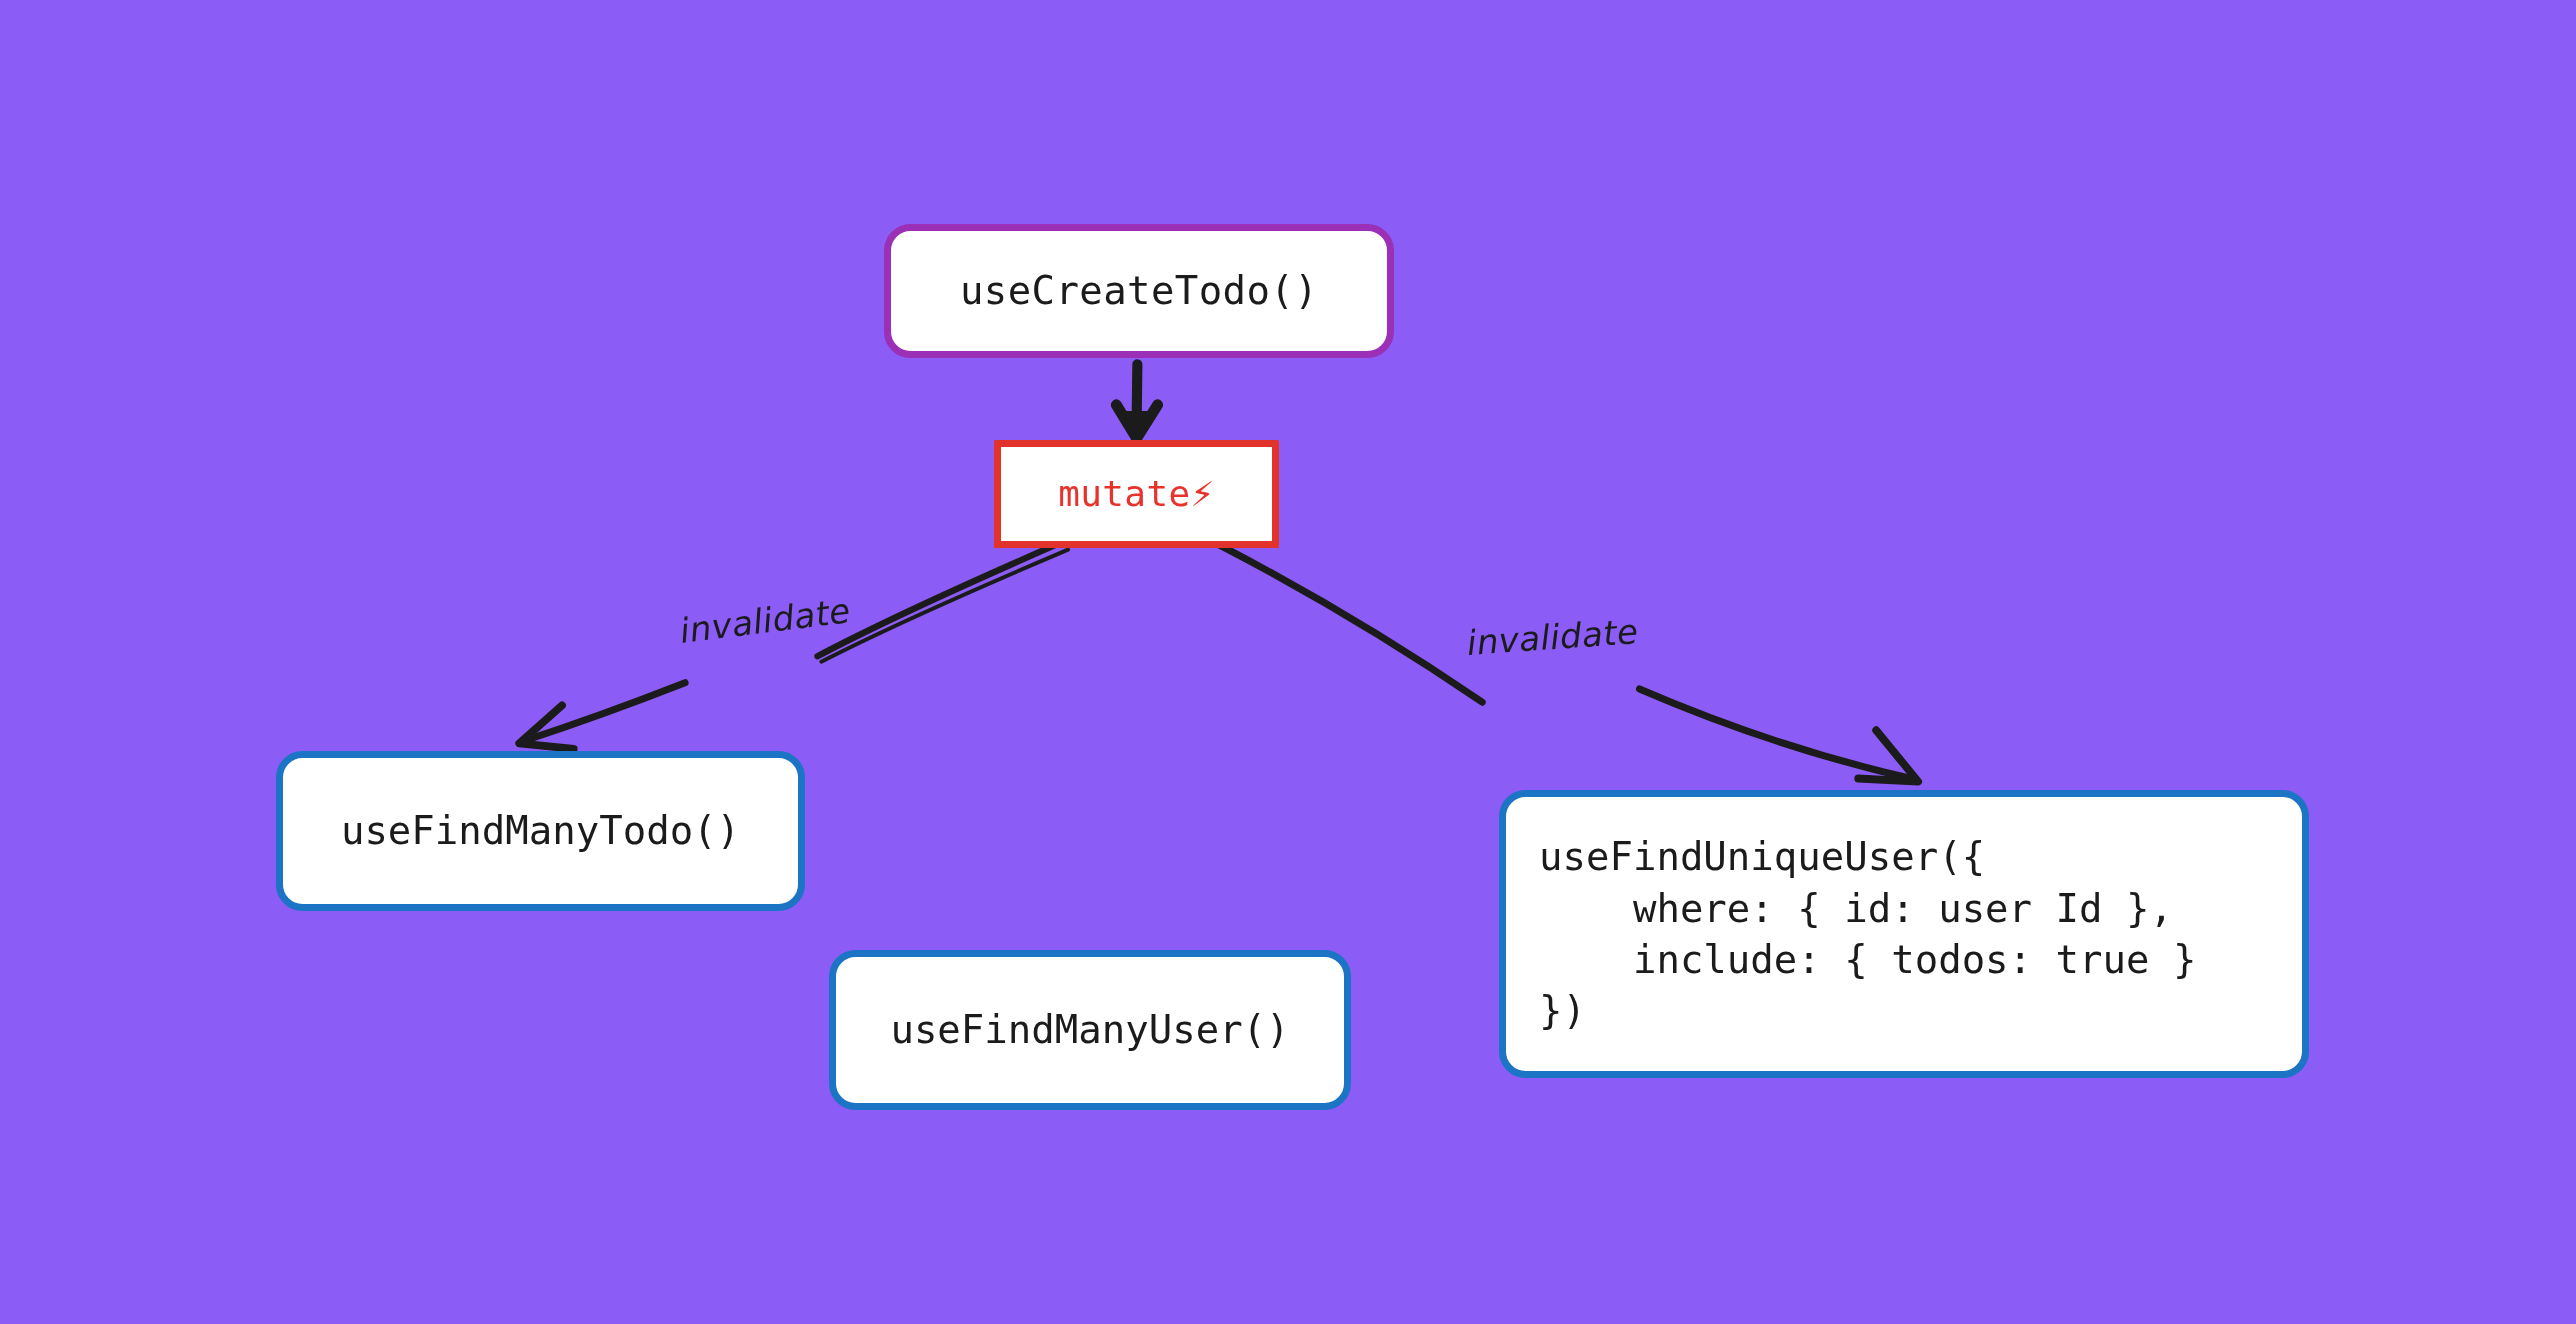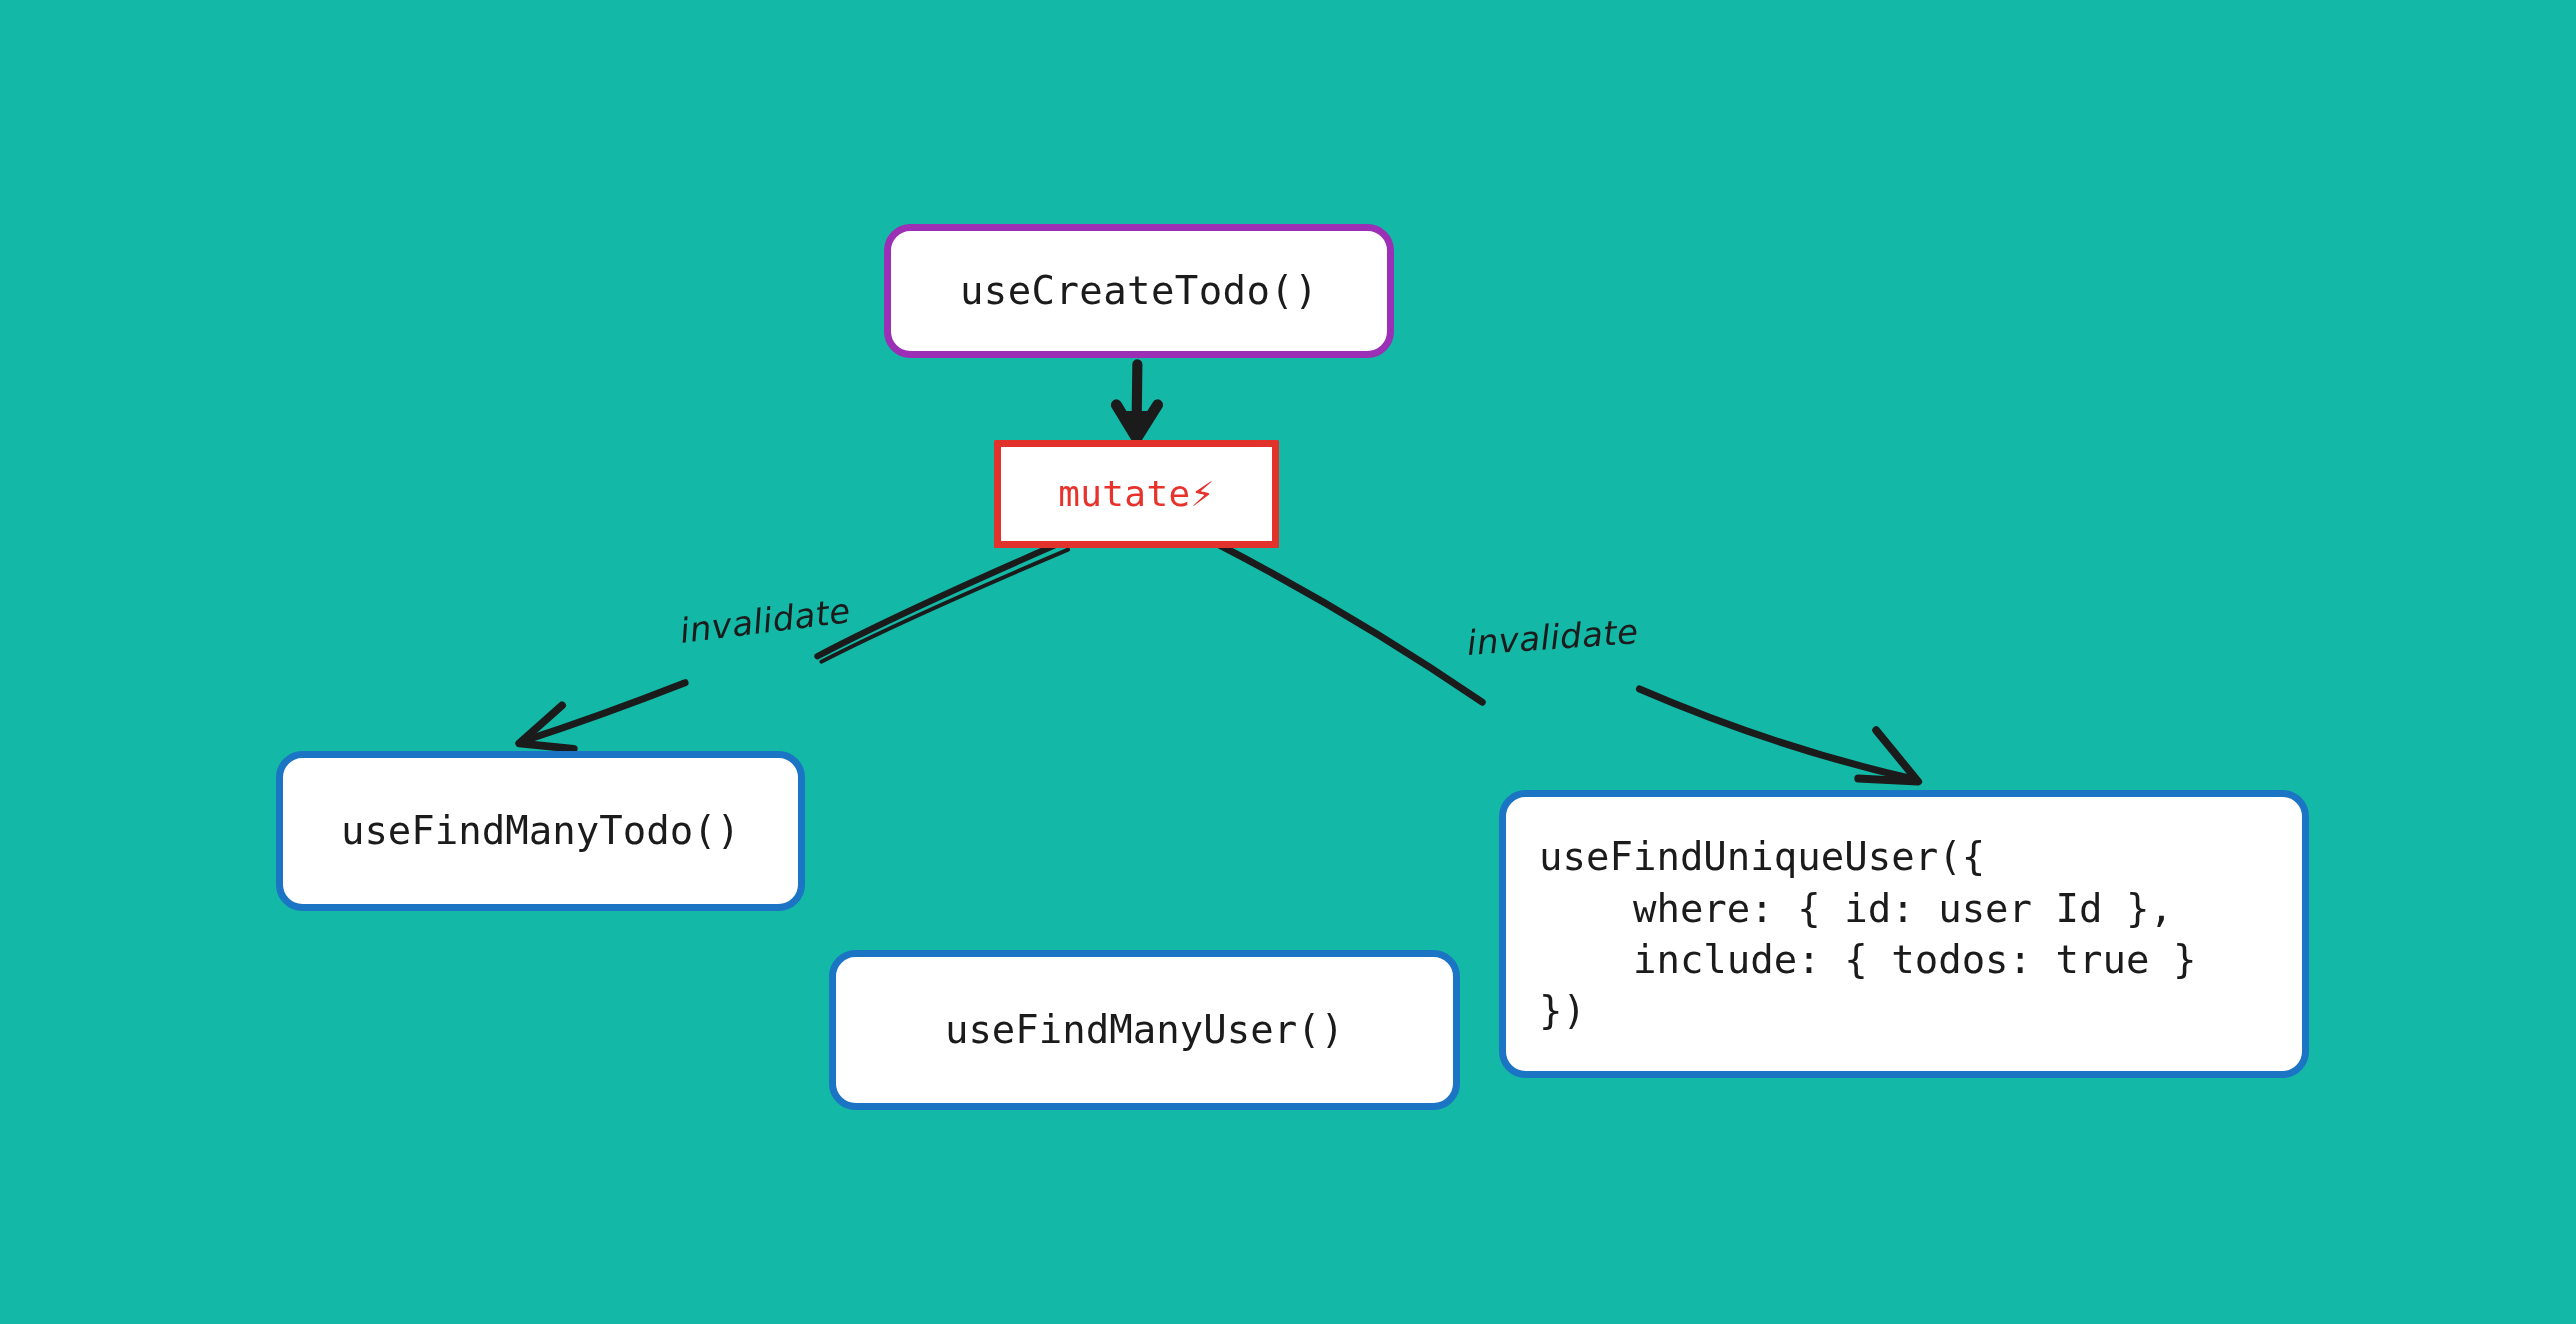--- a/index.html
+++ b/index.html
@@ -10,21 +10,21 @@
   body {
     width: 2576px;
     height: 1325px;
     overflow: hidden;
     font-family: "DejaVu Sans Mono", monospace;
   }
   #canvas {
     position: relative;
     width: 2576px;
     height: 1325px;
-    background: #14b8a6;
+    background: #8b5cf6;
   }
   #wires {
     position: absolute;
     left: 0;
     top: 0;
     width: 2576px;
     height: 1325px;
     pointer-events: none;
   }
   .node {
@@ -74,21 +74,21 @@
   }
   #node-use-find-many-todo {
     left: 276px; top: 751px;
     width: 529px; height: 160px;
     border: 7px solid #1b74c4;
     justify-content: center;
     font-size: 39px;
   }
   #node-use-find-many-user {
     left: 829px; top: 950px;
-    width: 631px; height: 160px;
+    width: 522px; height: 160px;
     border: 7px solid #1b74c4;
     justify-content: center;
     font-size: 39px;
   }
   #node-use-find-unique-user {
     left: 1499px; top: 790px;
     width: 810px; height: 288px;
     border: 7px solid #1b74c4;
     padding-left: 33px;
     font-size: 39px;

